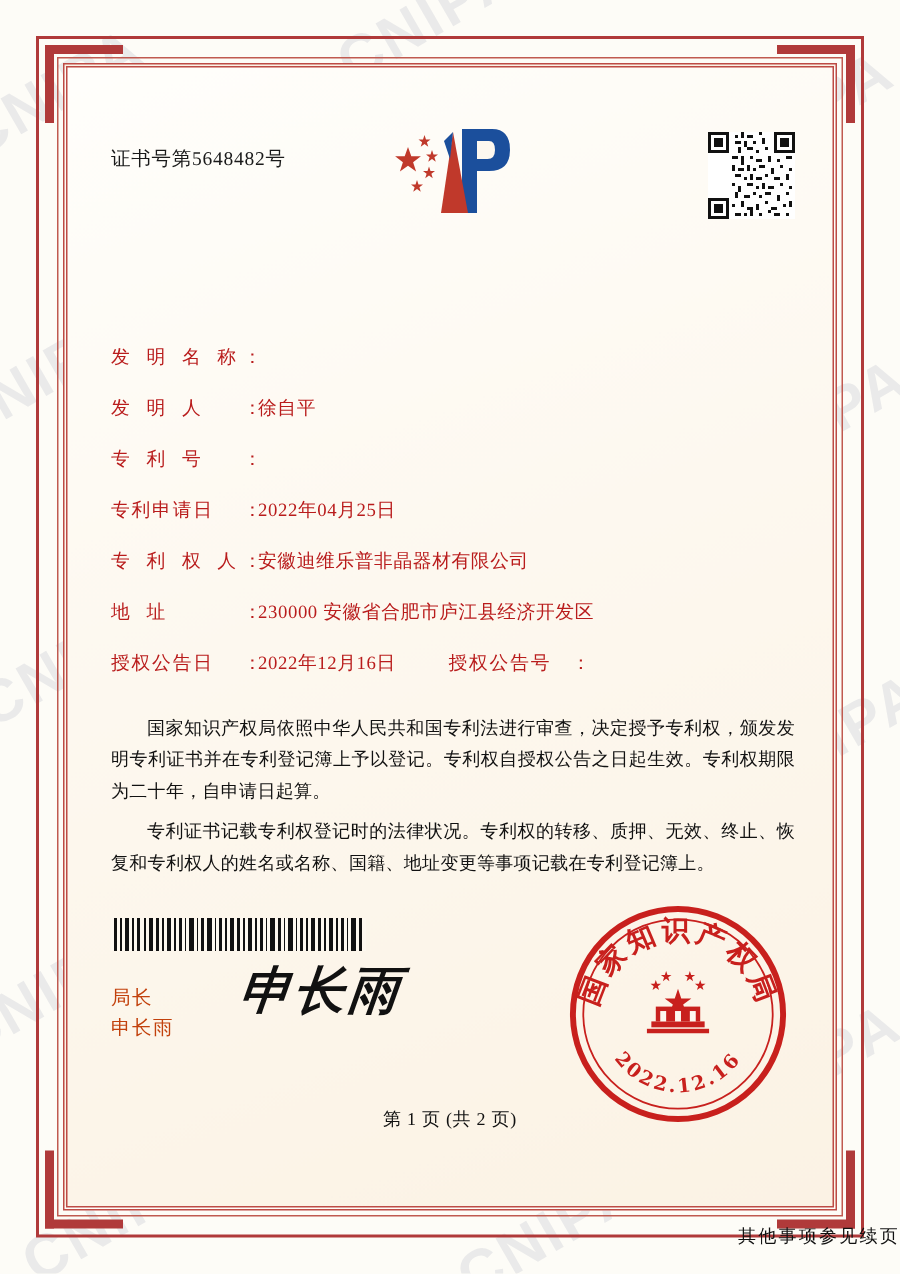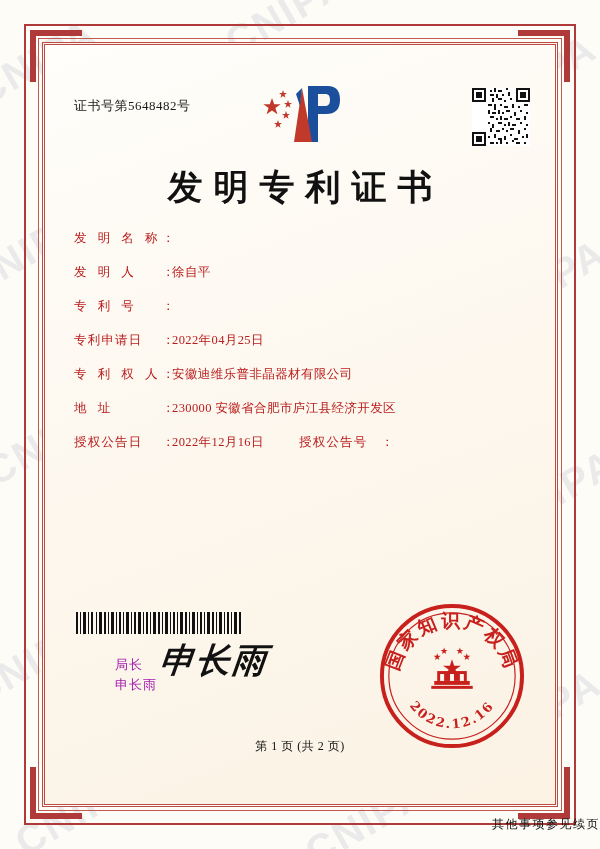--- a/index.html
+++ b/index.html
@@ -188,23 +188,22 @@
     width: 170px;
     height: 22px;
   }
 
   .signature-block {
     position: absolute;
     left: 14px;
     top: 595px;
     font-size: 13px;
     line-height: 1.55;
-    color: #a21caf;
+    color: #c2410c;
     letter-spacing: 1px;
-    margin-left: 41px;
   }
 
   .handwriting {
     position: absolute;
     left: 100px;
     top: 578px;
     font-size: 34px;
     font-family: "DejaVu Serif", serif;
     font-style: italic;
     font-weight: bold;
@@ -369,21 +368,20 @@
       <path d="M46 14 L52 8 L50 26 Z" fill="#1b4f9c"></path>
       <g fill="#c0392b">
         <polygon points="22,18 24.2,24.2 30.6,24.2 25.4,28.1 27.4,34.3 22,30.5 16.6,34.3 18.6,28.1 13.4,24.2 19.8,24.2"></polygon>
         <polygon points="33,10 34,13 37,13 34.6,14.8 35.5,17.8 33,16 30.5,17.8 31.4,14.8 29,13 32,13"></polygon>
         <polygon points="38,20 39,23 42,23 39.6,24.8 40.5,27.8 38,26 35.5,27.8 36.4,24.8 34,23 37,23"></polygon>
         <polygon points="36,31 37,34 40,34 37.6,35.8 38.5,38.8 36,37 33.5,38.8 34.4,35.8 32,34 35,34"></polygon>
         <polygon points="28,40 29,43 32,43 29.6,44.8 30.5,47.8 28,46 25.5,47.8 26.4,44.8 24,43 27,43"></polygon>
       </g>
     </svg>
 
-    <div class="title">发明专利证书</div>
 
     <div class="fields">
 
       <div class="field-row">
         <span class="field-label">发 明 名 称</span>
         <span class="field-colon">：</span>
       </div>
 
       <div class="field-row">
         <span class="field-label">发  明  人</span>
@@ -421,20 +419,24 @@
           <span class="field-value">2022年12月16日</span>
         </span>
         <span class="split-right">
           <span class="field-label tight">授权公告号</span>
           <span class="field-colon">：</span>
         </span>
       </div>
 
     </div>
 
+    <div class="paragraphs">
+      <p>国家知识产权局依照中华人民共和国专利法进行审查，决定授予专利权，颁发发明专利证书并在专利登记簿上予以登记。专利权自授权公告之日起生效。专利权期限为二十年，自申请日起算。</p>
+      <p>专利证书记载专利权登记时的法律状况。专利权的转移、质押、无效、终止、恢复和专利权人的姓名或名称、国籍、地址变更等事项记载在专利登记簿上。</p>
+    </div>
 
     <svg class="barcode" viewBox="0 0 170 22" shape-rendering="crispEdges">
       <rect width="170" height="22" fill="#fdf8ef"></rect>
       <g fill="#111">
         <rect x="2" y="0" width="2" height="22"></rect>
           <rect x="6" y="0" width="1" height="22"></rect>
         <rect x="9" y="0" width="3" height="22"></rect>
           <rect x="14" y="0" width="1" height="22"></rect>
         <rect x="17" y="0" width="2" height="22"></rect>
           <rect x="22" y="0" width="1" height="22"></rect>

